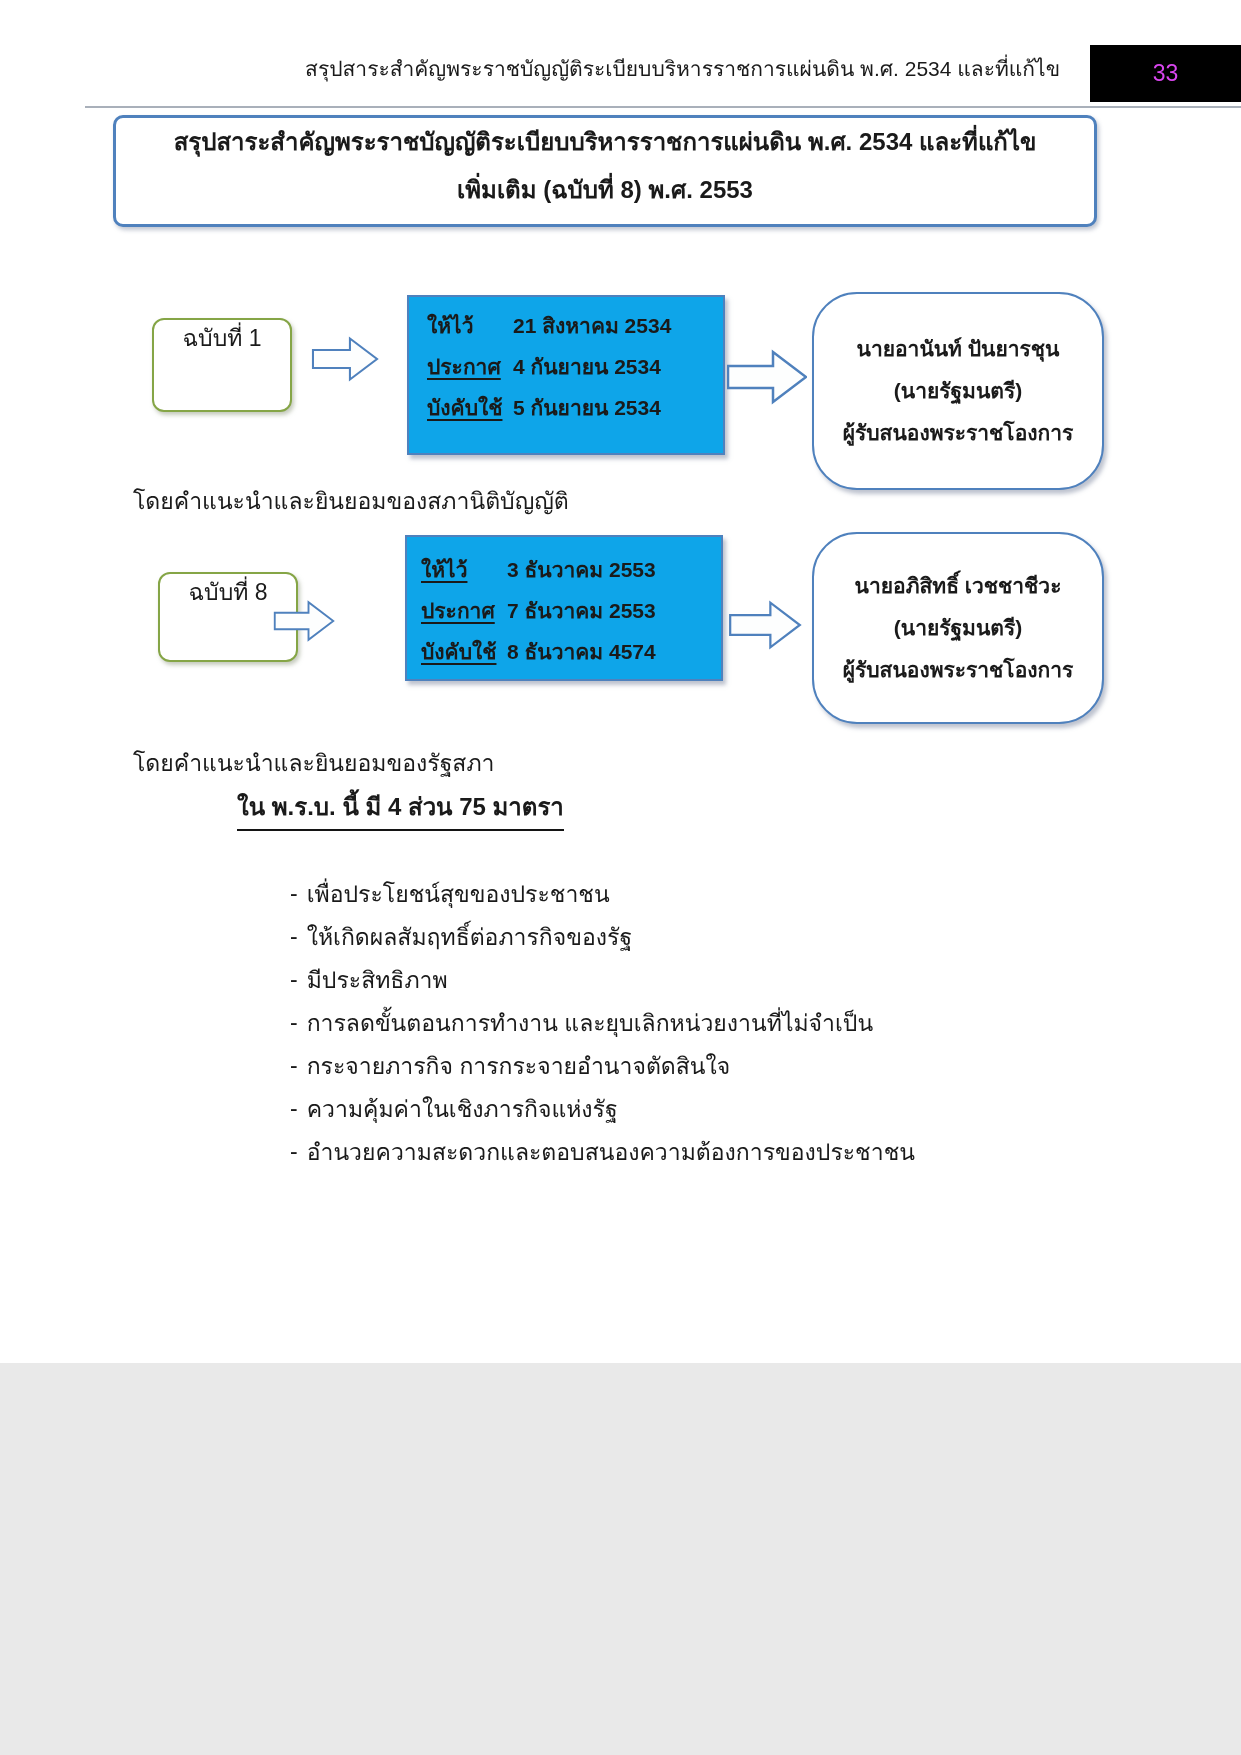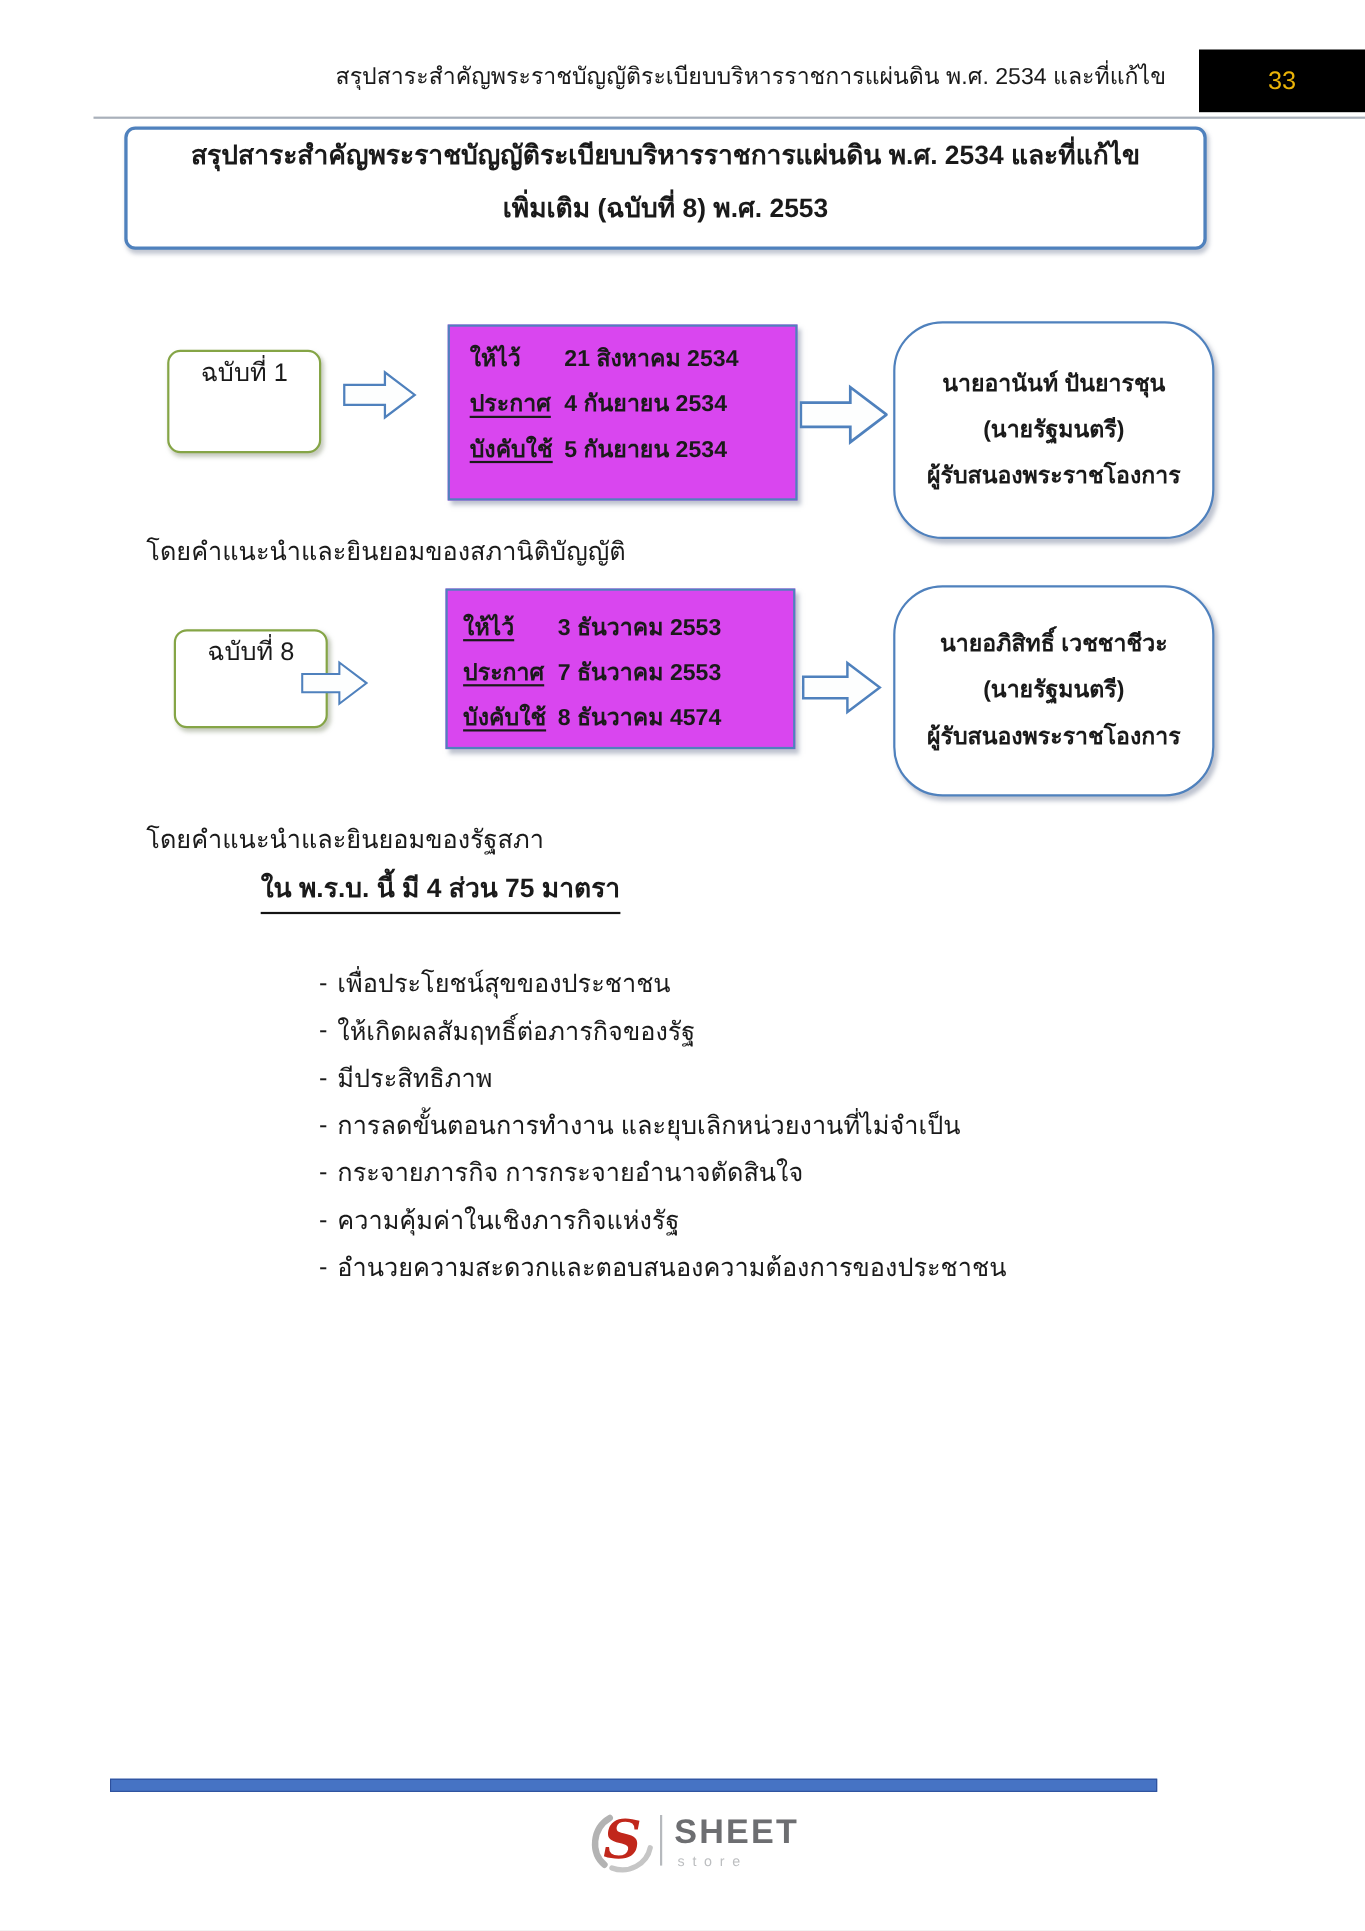--- a/index.html
+++ b/index.html
@@ -1,38 +1,38 @@
 <!DOCTYPE html>
 <html><head>
 <meta charset="utf-8">
 <style>
   html,body{margin:0;padding:0;background:#e9e9e9;font-family:"Liberation Sans","DejaVu Sans",sans-serif;color:#1a1a1a;}
-  #page{position:relative;width:1241px;height:1755px;margin:0 auto;background:#ffffff;overflow:hidden;}
+  #page{position:relative;width:1241px;height:1363px;margin:0 auto;background:#ffffff;overflow:hidden;}
   .abs{position:absolute;}
 
   .header-title{top:52px;right:181px;font-size:21px;white-space:nowrap;}
-  .page-num-box{left:1090px;top:45px;width:151px;height:57px;background:#000;color:#eab308;
+  .page-num-box{left:1090px;top:45px;width:151px;height:57px;background:#000;color:#d946ef;
     display:flex;align-items:center;justify-content:center;font-size:23px;}
   .header-rule{left:85px;top:106px;width:1156px;height:2px;background:#a9b0ba;}
 
   .title-box{left:113px;top:115px;width:984px;height:112px;border:3px solid #4f81bd;border-radius:10px;
     background:#fff;box-shadow:2px 3px 4px rgba(120,130,155,.45);display:flex;justify-content:center;
     text-align:center;font-size:24px;font-weight:bold;line-height:2.0;padding:0 44px;box-sizing:border-box;}
 
   .edition-box{border:2.5px solid #85a546;border-radius:12px;background:#fff;
     box-shadow:2px 3px 4px rgba(150,158,135,.55);display:flex;align-items:flex-start;justify-content:center;font-size:23px;}
   .e1{left:152px;top:318px;width:136px;height:90px;}
   .e2{left:158px;top:572px;width:136px;height:86px;}
 
   .a1{left:306px;top:336px;}
   .a2{left:727px;top:349px;}
   .a3{left:268px;top:600px;}
   .a4{left:725px;top:600px;}
 
-  .date-box{border:2.5px solid #4f81bd;background:#d946ef;box-shadow:3px 4px 4px rgba(125,135,160,.5);
+  .date-box{border:2.5px solid #4f81bd;background:#0ea5e9;box-shadow:3px 4px 4px rgba(125,135,160,.5);
     box-sizing:border-box;font-weight:bold;font-size:21px;}
   .d1{left:407px;top:295px;width:318px;height:160px;padding:8px 0 0 18px;}
   .d2{left:405px;top:535px;width:318px;height:146px;padding:12px 0 0 14px;}
   .date-line{height:41px;display:flex;align-items:center;}
   .dlabel{display:inline-block;min-width:82px;margin-right:4px;}
   .u{text-decoration:underline;text-underline-offset:4px;}
 
   .signer-box{border:2.5px solid #4f81bd;border-radius:45px;background:#fff;box-shadow:3px 4px 4px rgba(125,135,160,.5);
     display:flex;flex-direction:column;align-items:center;justify-content:center;text-align:center;
     font-weight:bold;font-size:21px;line-height:2.0;box-sizing:border-box;}

